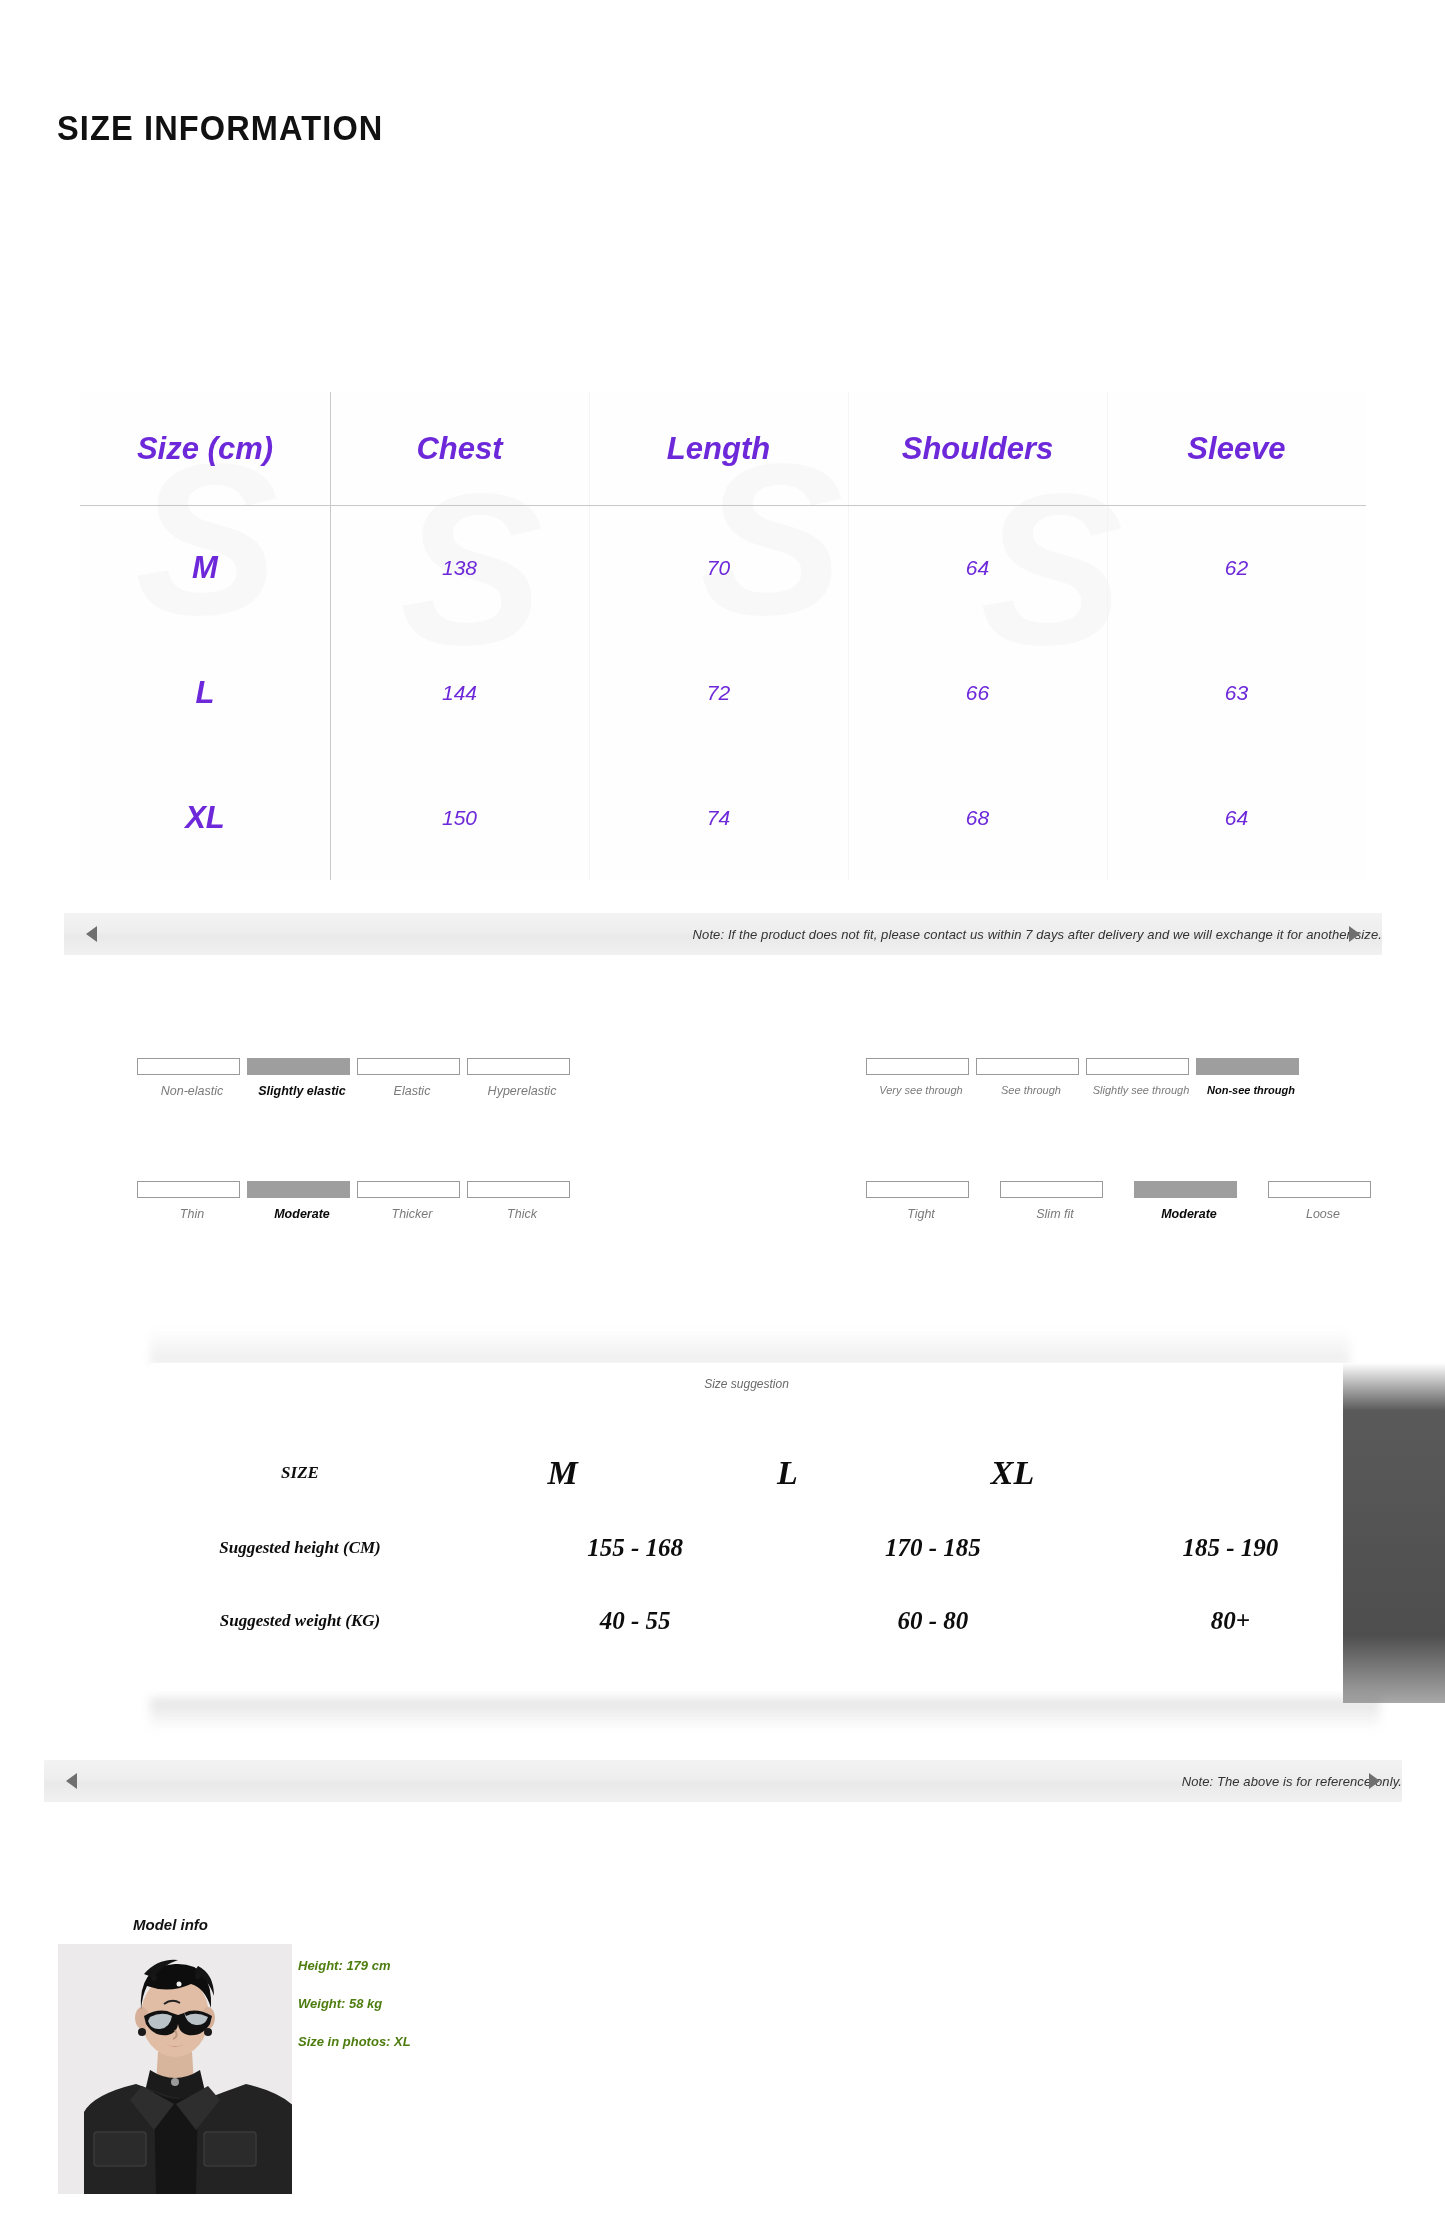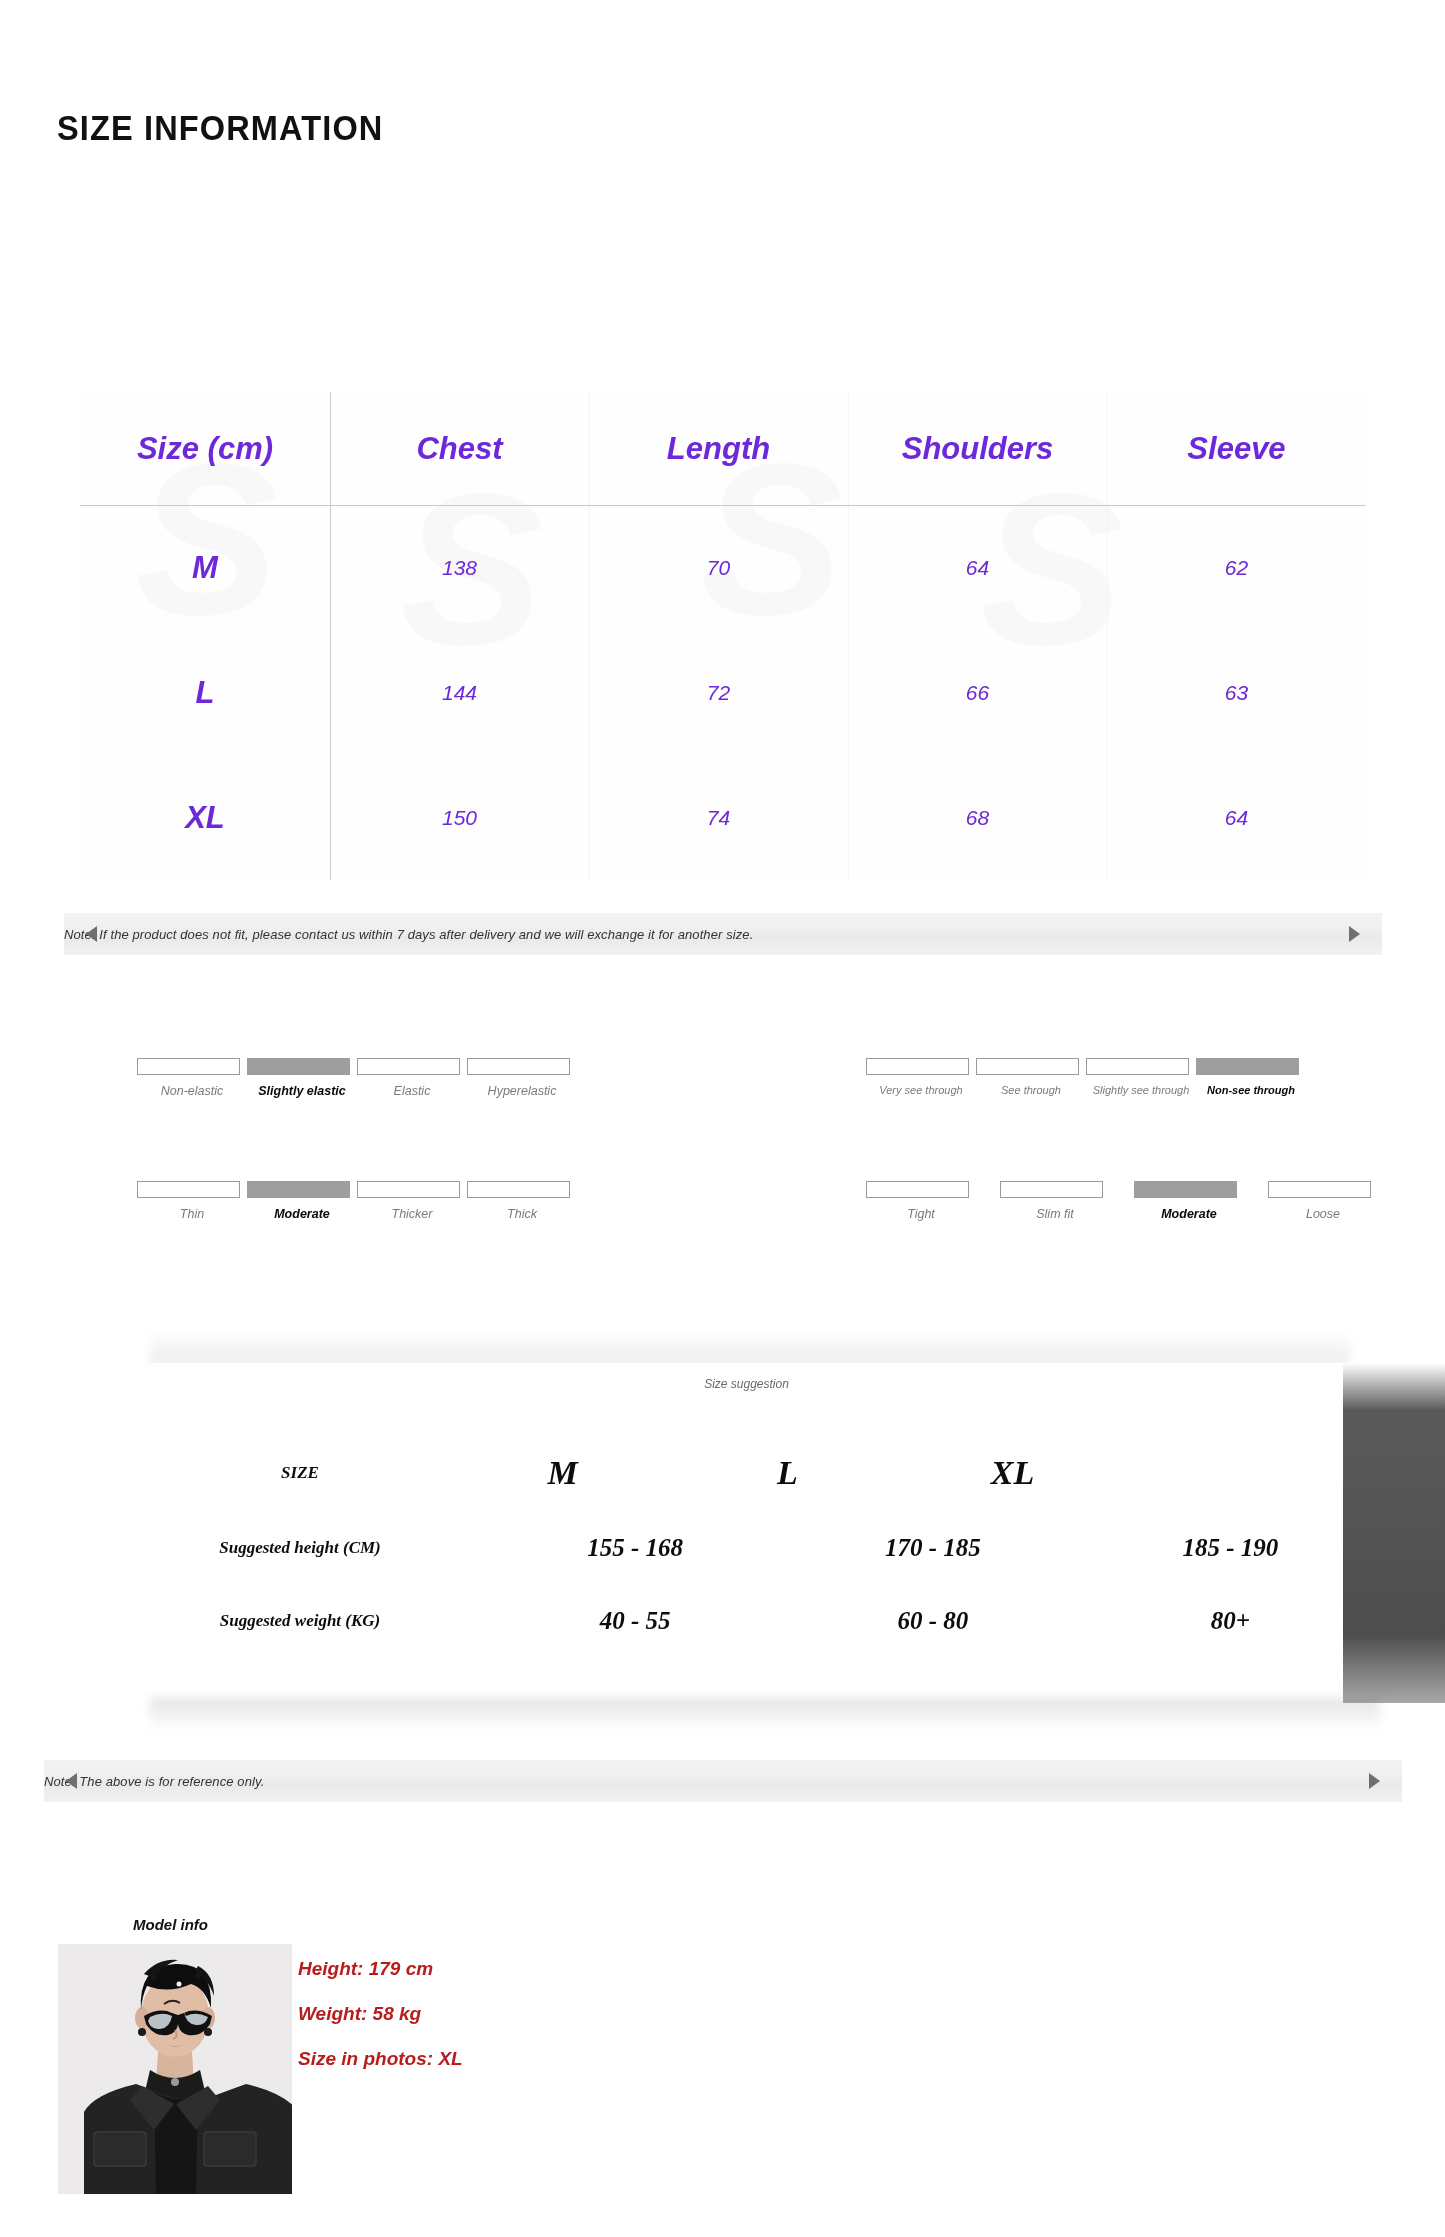--- a/index.html
+++ b/index.html
@@ -82,21 +82,21 @@
   col.c2 { width: 259px; }
   col.c3 { width: 259px; }
   col.c4 { width: 259px; }
   col.c5 { width: 259px; }
 
   
   .notebar {
     position: absolute;
     height: 42px;
     background: linear-gradient(to bottom, #f3f3f3 0%, #eeeeee 45%, #e9e9e9 55%, #f1f1f1 100%);
-    display: flex; align-items: center; justify-content: flex-start;
+    display: flex; align-items: center; justify-content: flex-end;
   }
   .notebar .txt {
     font-size: 13px; font-style: italic; color: #333;
     letter-spacing: .1px;
   }
   .arrow {
     position: absolute; top: 50%; transform: translateY(-50%);
     width: 0; height: 0;
   }
   .arrow.left  { left: 22px;  border-top: 8px solid transparent; border-bottom: 8px solid transparent; border-right: 11px solid #6f6f6f; }
@@ -191,21 +191,21 @@
     position: absolute; left: 58px; top: 1944px;
     width: 234px; height: 250px;
     background: #eceaea;
     overflow: hidden;
   }
   .model-photo svg { display: block; width: 234px; height: 250px; }
   .model-lines {
     position: absolute; left: 298px; top: 1958px;
   }
   .model-lines div {
-    font-size: 19px; font-weight: 700; font-style: italic; color: #b91c1c;
+    font-size: 13px; font-weight: 700; font-style: italic; color: #4d7c0f;
     margin-bottom: 23px;
     white-space: nowrap;
   }
 </style>
 </head>
 <body>
 
 <div class="page">
 
   <div class="title">SIZE INFORMATION</div>

